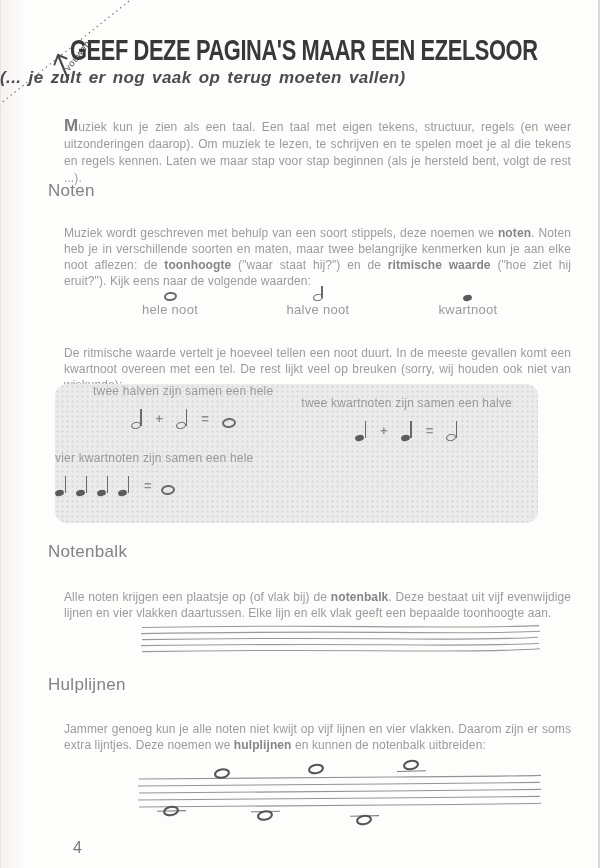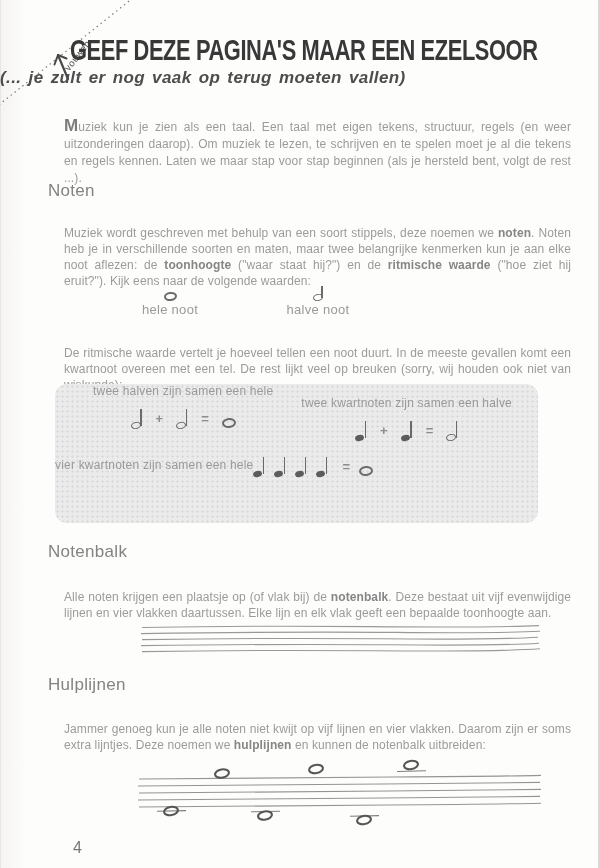--- a/index.html
+++ b/index.html
@@ -48,21 +48,21 @@
   
   .graybox{position:absolute;left:55px;top:384px;width:483px;height:139px;border-radius:12px;
         background-color:#ebebeb;
         background-image:radial-gradient(rgba(190,190,195,.35) 1px, transparent 1.2px);
         background-size:5px 5px;}
   .box-row{display:flex;justify-content:space-between;padding:0 26px 0 38px;}
   .eq-label{font-size:12px;color:#999;text-align:center;letter-spacing:.2px;margin-bottom:5px;}
   .eq-line{display:flex;align-items:flex-end;justify-content:center;gap:13px;height:26px;}
   .eq-line .op{font-size:13px;font-weight:700;color:#8d8d8d;line-height:1;padding-bottom:4px;}
   .eq-line .g-whole{margin-bottom:1px;}
-  .eq-center{margin-top:10px;display:flex;flex-direction:row;align-items:flex-end;}
+  .eq-center{margin-top:10px;display:flex;flex-direction:column;align-items:flex-start;}
   .eq-center .eq-line{gap:9px;}
   .eq-center .eq-line .op{margin-left:5px;}
 
   
   .staff1{position:absolute;left:140px;top:623px;}
   .staff2{position:absolute;left:133px;top:757px;}
 
   .pagenum{position:absolute;left:73px;top:839px;font-size:16px;color:#787878;}
 </style>
 </head>
@@ -97,20 +97,28 @@
       <span class="nlabel">hele noot</span>
     </div>
     <div class="note-example" style="left:283px;width:70px;">
       <div class="glyphbox">
           <span class="g-half sm">
             <i class="head"></i>
             <i class="stem"></i>
           </span>
         </div>
       <span class="nlabel">halve noot</span>
+    </div>
+    <div class="note-example" style="left:433px;width:70px;">
+      <div class="glyphbox">
+          <span class="g-quarter noStem">
+            <i class="head"></i>
+          </span>
+        </div>
+      <span class="nlabel">kwartnoot</span>
     </div>
   </div>
 
   <p class="body" style="top:329px;">De ritmische waarde vertelt je hoeveel tellen een noot duurt. In de meeste gevallen komt een kwartnoot overeen met een tel. De rest lijkt veel op breuken (sorry, wij houden ook niet van wiskunde):</p>
 
   <div class="graybox">
     <div class="box-row">
       <div>
         <div class="eq-label">twee halven zijn samen een hele</div>
         <div class="eq-line">

